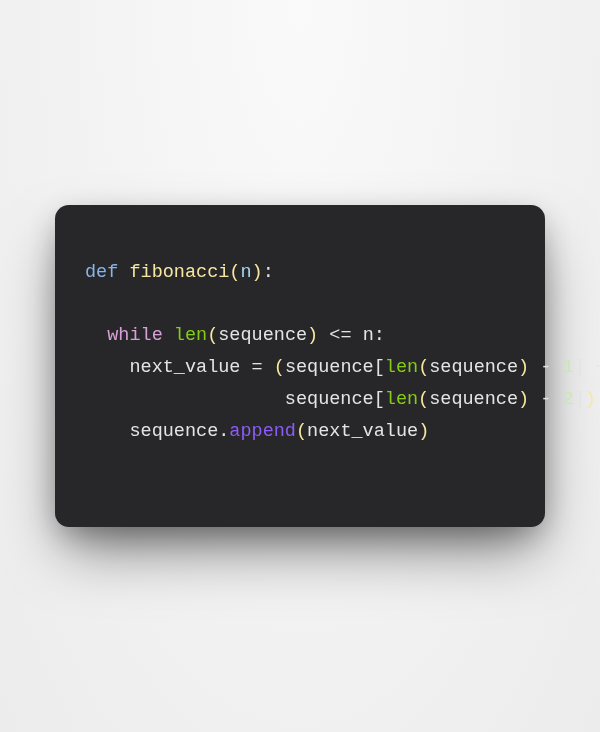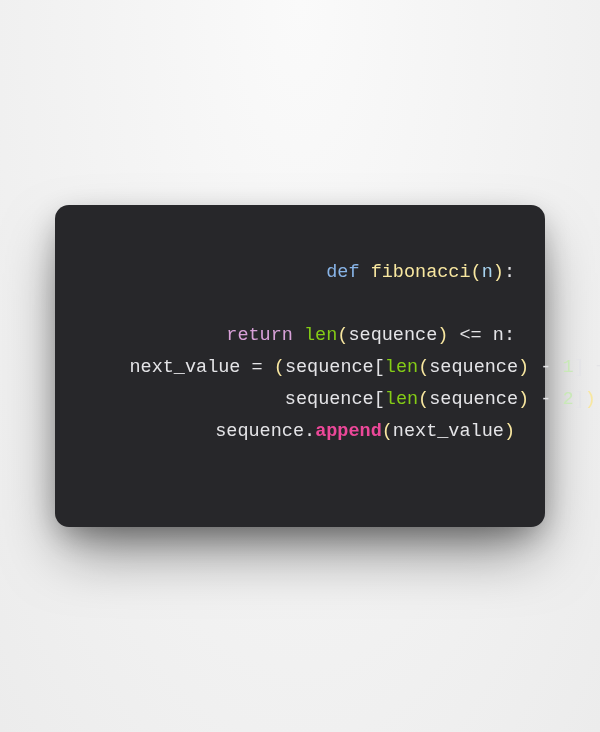--- a/index.html
+++ b/index.html
@@ -22,42 +22,41 @@
       border-radius: 14px;
       padding: 52px 30px 48px 30px;
       box-shadow: 0 30px 60px -10px rgba(0,0,0,0.5), 0 10px 30px -5px rgba(0,0,0,0.3);
     }
     .code-line {
       font-size: 18.5px;
       line-height: 1.72;
       white-space: pre;
       color: #e4e4e7;
       font-family: 'Consolas', 'Monaco', 'Courier New', monospace;
-      text-align: right;
     }
     .tok-keyword { color: #88b4e7; }
     .tok-funcname { color: #f8e7a0; }
     .tok-paren { color: #f8e7a0; }
     .tok-param { color: #a8d4f0; }
     .tok-punct { color: #e4e4e7; }
     .tok-control { color: #d8a0d8; }
     .tok-ident { color: #e4e4e7; }
     .tok-op { color: #e4e4e7; }
     .tok-num { color: #c9e8b8; }
     .tok-bracket { color: #e4e4e7; }
     .tok-builtin { color: #84cc16; }
-    .tok-method { color: #ec4899; font-weight: bold; }
+    .tok-method { color: #8b5cf6; }
     .blank { height: 1.72em; }
   </style>
 </head>
 <body>
 
 <div class="code-card">
   <div class="code-block">
       <div class="code-line"><span class="tok-keyword">def </span><span class="tok-funcname">fibonacci</span><span class="tok-paren">(</span><span class="tok-param">n</span><span class="tok-paren">)</span><span class="tok-punct">:</span></div>
       <div class="code-line blank">&nbsp;</div>
-      <div class="code-line">  <span class="tok-control">return </span><span class="tok-builtin">len</span><span class="tok-paren">(</span><span class="tok-ident">sequence</span><span class="tok-paren">) </span><span class="tok-op">&lt;= </span><span class="tok-ident">n</span><span class="tok-punct">:</span></div>
+      <div class="code-line">  <span class="tok-control">while </span><span class="tok-builtin">len</span><span class="tok-paren">(</span><span class="tok-ident">sequence</span><span class="tok-paren">) </span><span class="tok-op">&lt;= </span><span class="tok-ident">n</span><span class="tok-punct">:</span></div>
       <div class="code-line">    <span class="tok-ident">next_value </span><span class="tok-op">= </span><span class="tok-paren">(</span><span class="tok-ident">sequence</span><span class="tok-bracket">[</span><span class="tok-builtin">len</span><span class="tok-paren">(</span><span class="tok-ident">sequence</span><span class="tok-paren">) </span><span class="tok-op">- </span><span class="tok-num">1</span><span class="tok-bracket">] </span><span class="tok-op">+</span></div>
       <div class="code-line">                  <span class="tok-ident">sequence</span><span class="tok-bracket">[</span><span class="tok-builtin">len</span><span class="tok-paren">(</span><span class="tok-ident">sequence</span><span class="tok-paren">) </span><span class="tok-op">- </span><span class="tok-num">2</span><span class="tok-bracket">]</span><span class="tok-paren">)</span></div>
       <div class="code-line">    <span class="tok-ident">sequence</span><span class="tok-punct">.</span><span class="tok-method">append</span><span class="tok-paren">(</span><span class="tok-ident">next_value</span><span class="tok-paren">)</span></div>
       <div class="code-line blank">&nbsp;</div>
     </div>
 </div>
 
 </body></html>

